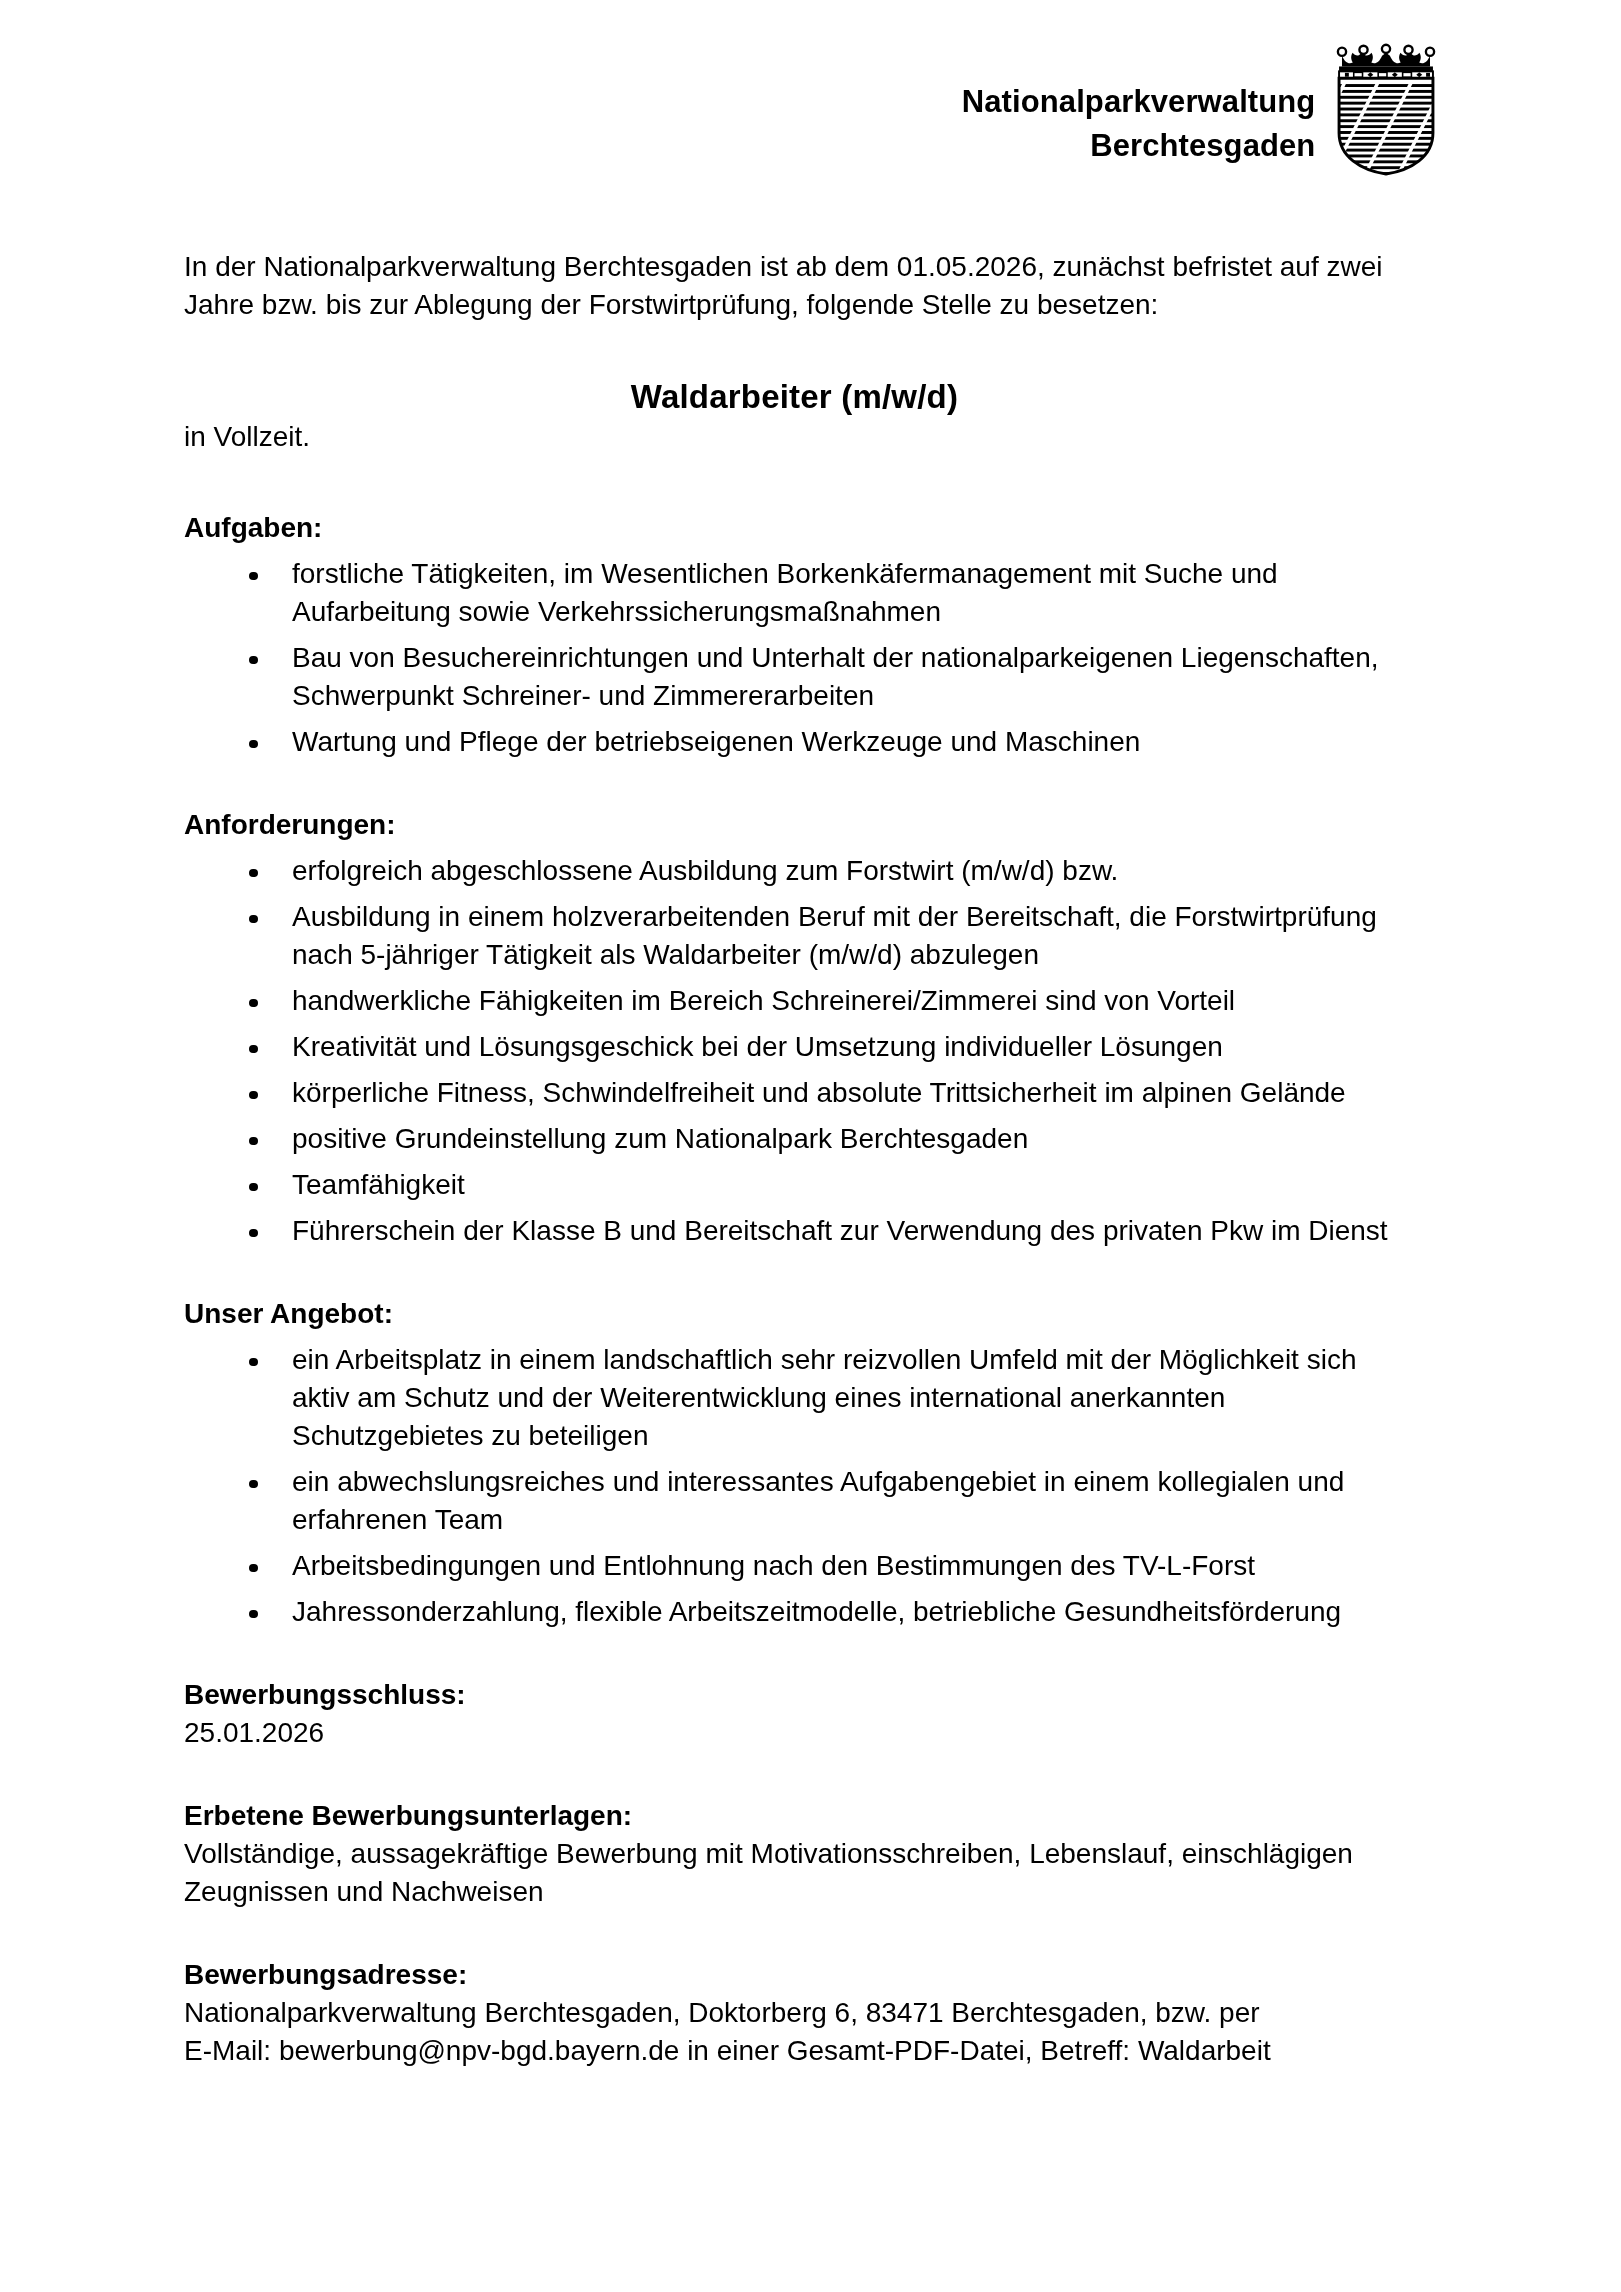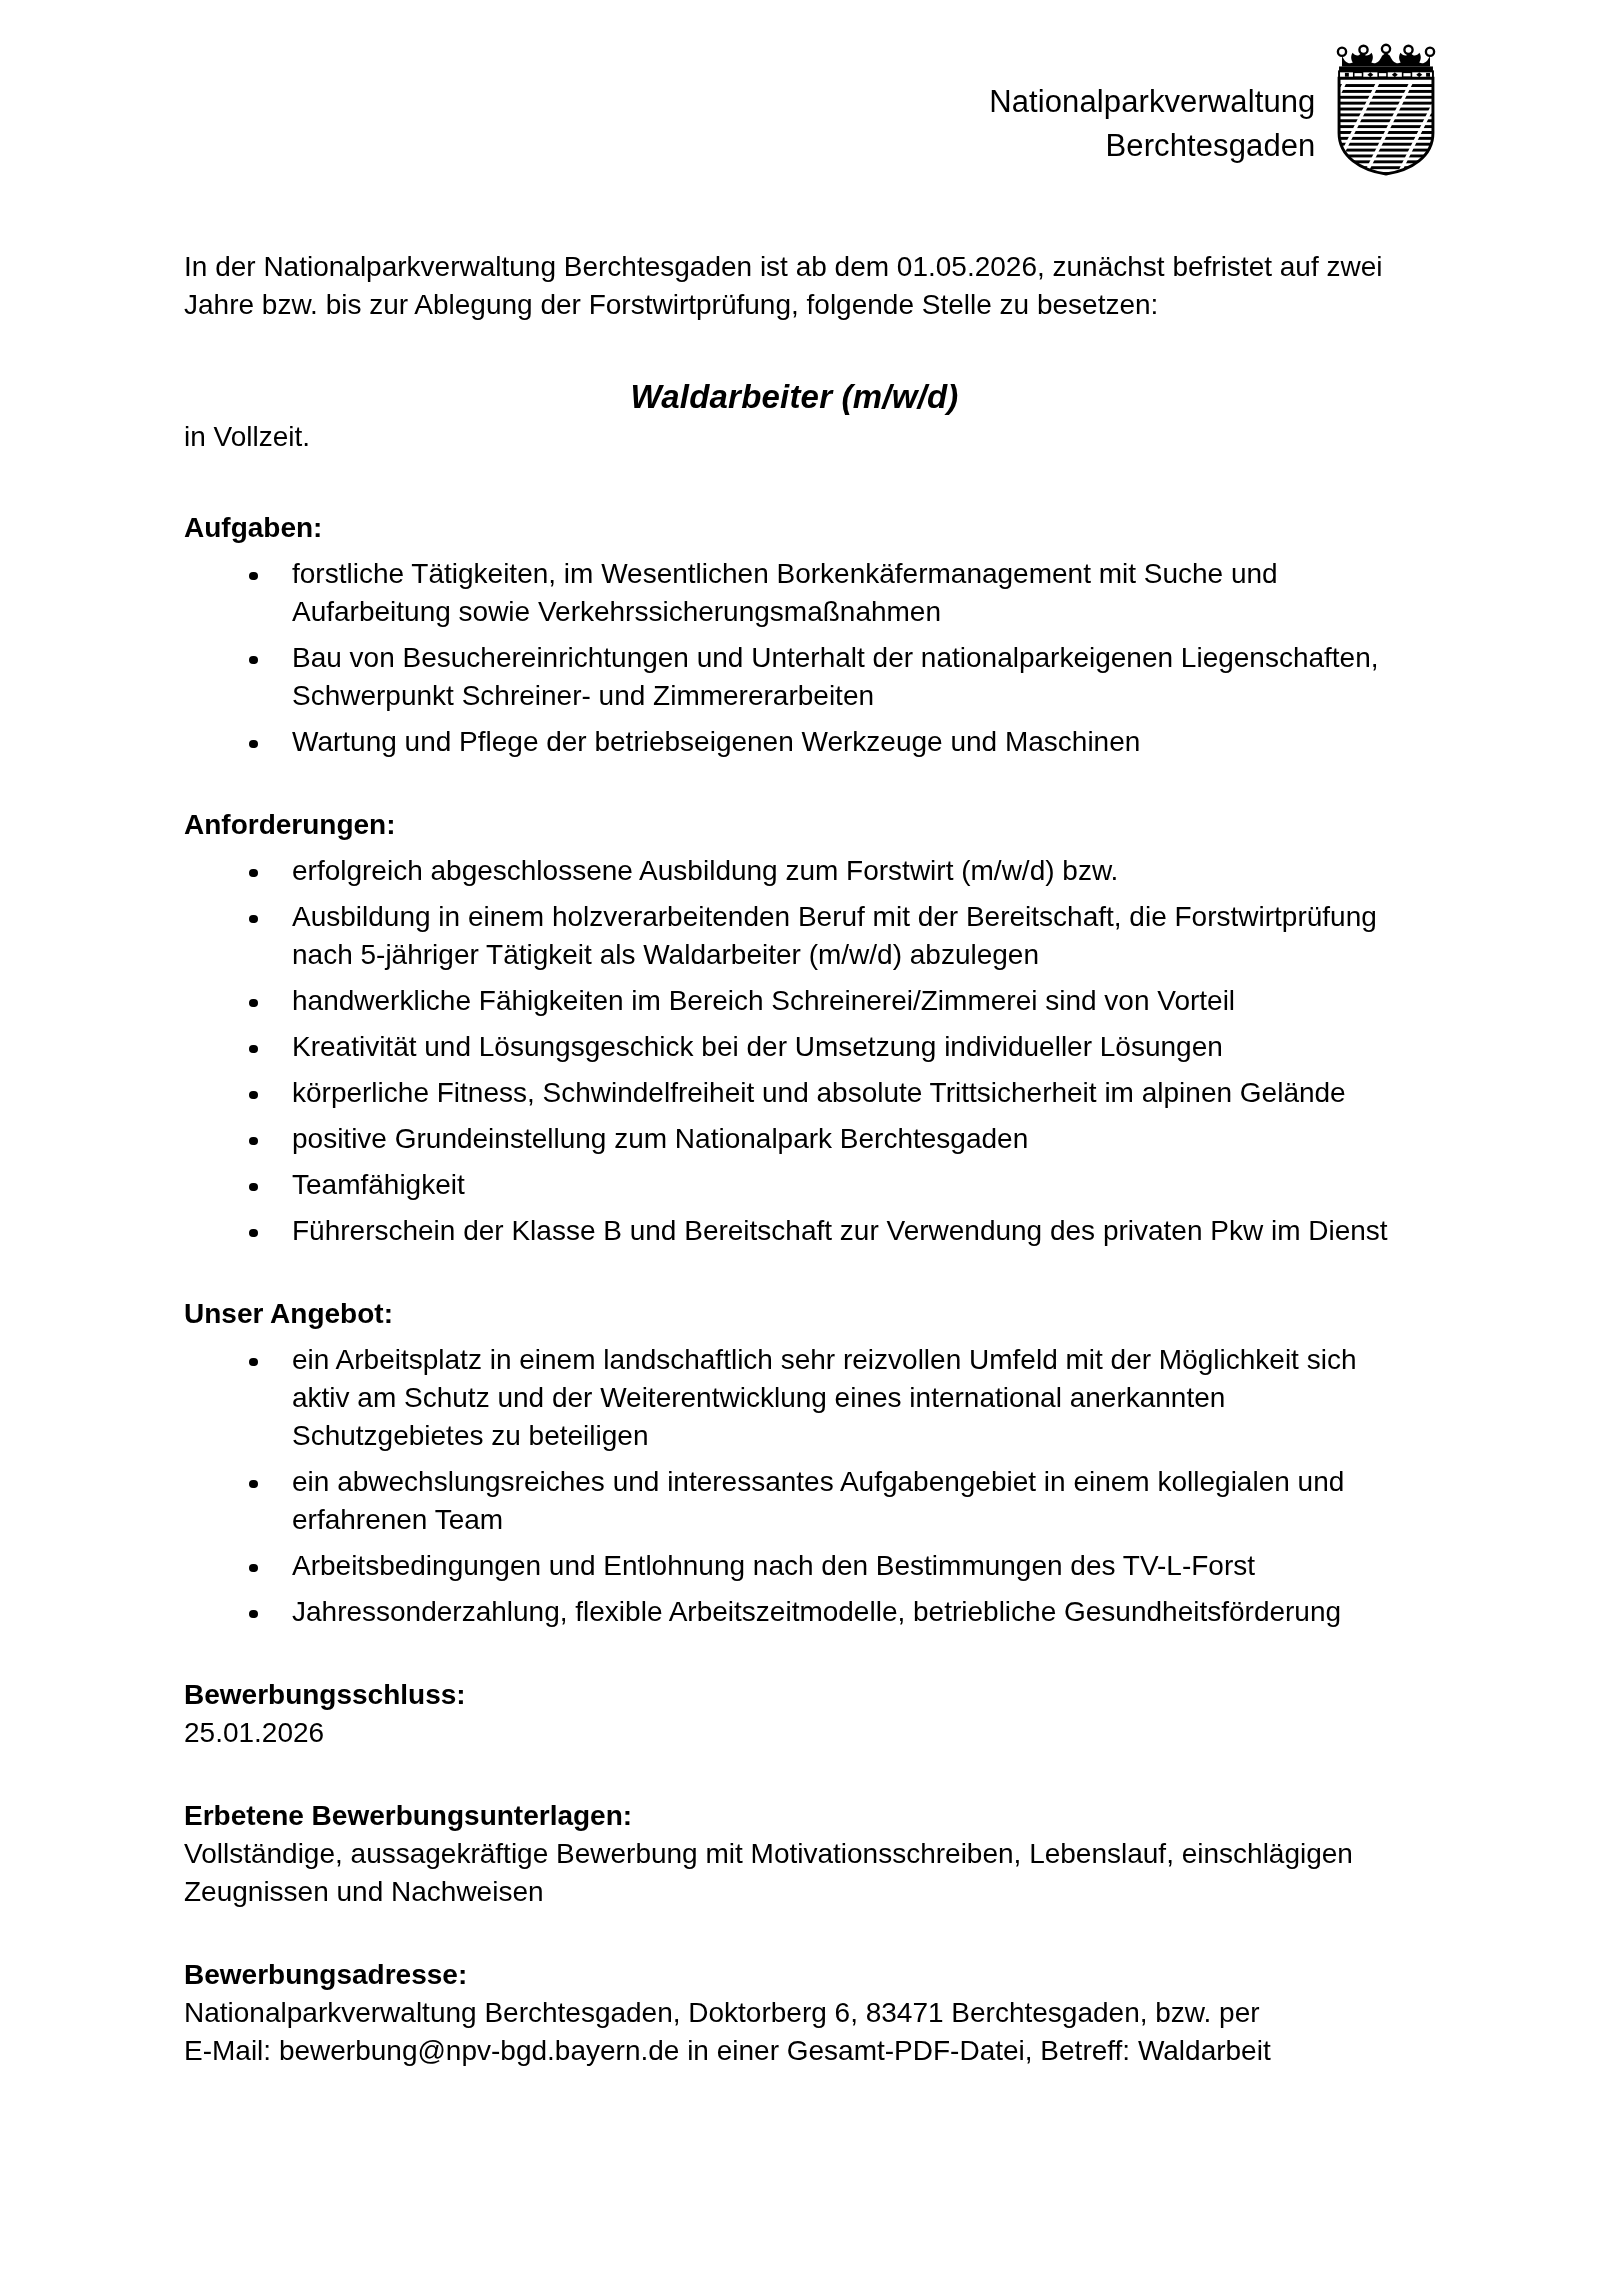--- a/index.html
+++ b/index.html
@@ -39,20 +39,21 @@
   .header-text {
     text-align: right;
     font-size: 31px;
     line-height: 44px;
     letter-spacing: 0.1px;
     padding-top: 37px;
     padding-right: 17.6px;
   }
   .header-line {
     white-space: nowrap;
+    font-weight: bold;
   }
   .crest {
     width: 106px;
     height: 133px;
     flex: 0 0 auto;
     display: block;
   }
 
   
   .content {
@@ -76,21 +77,20 @@
   }
 
   h1.job-title {
     font-size: 33px;
     font-weight: bold;
     text-align: center;
     margin: 51px 0 0 0;
     padding: 0;
     line-height: 43px;
     letter-spacing: 0.2px;
-    font-style: italic;
   }
 
   .vollzeit {
     margin-top: 55px;
   }
 
   .section {
     margin-top: 45px;
   }
   .section-heading {

